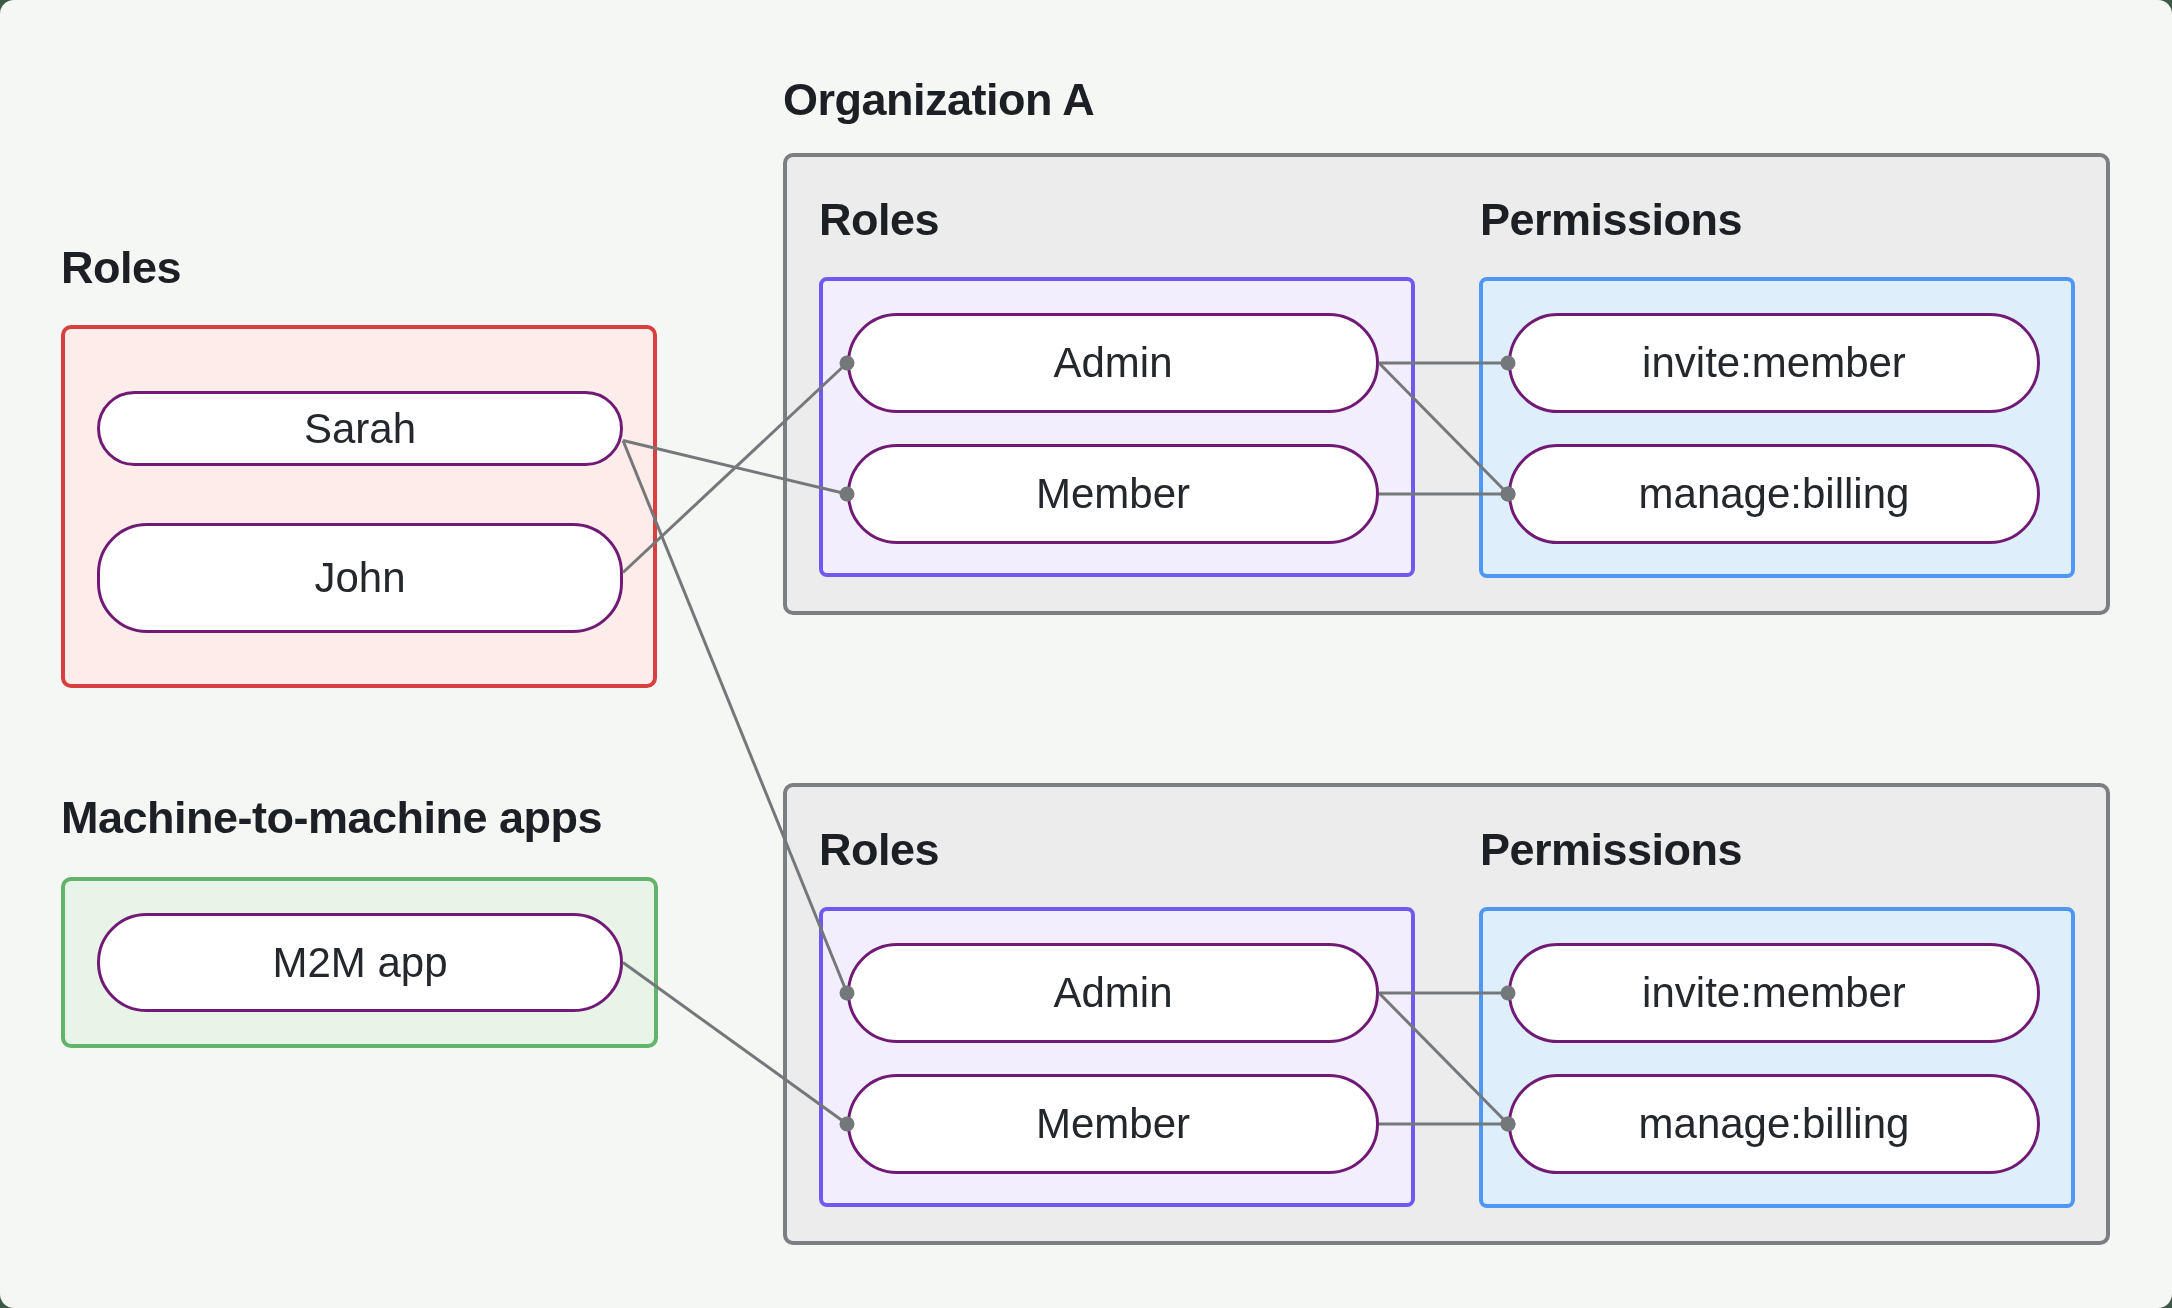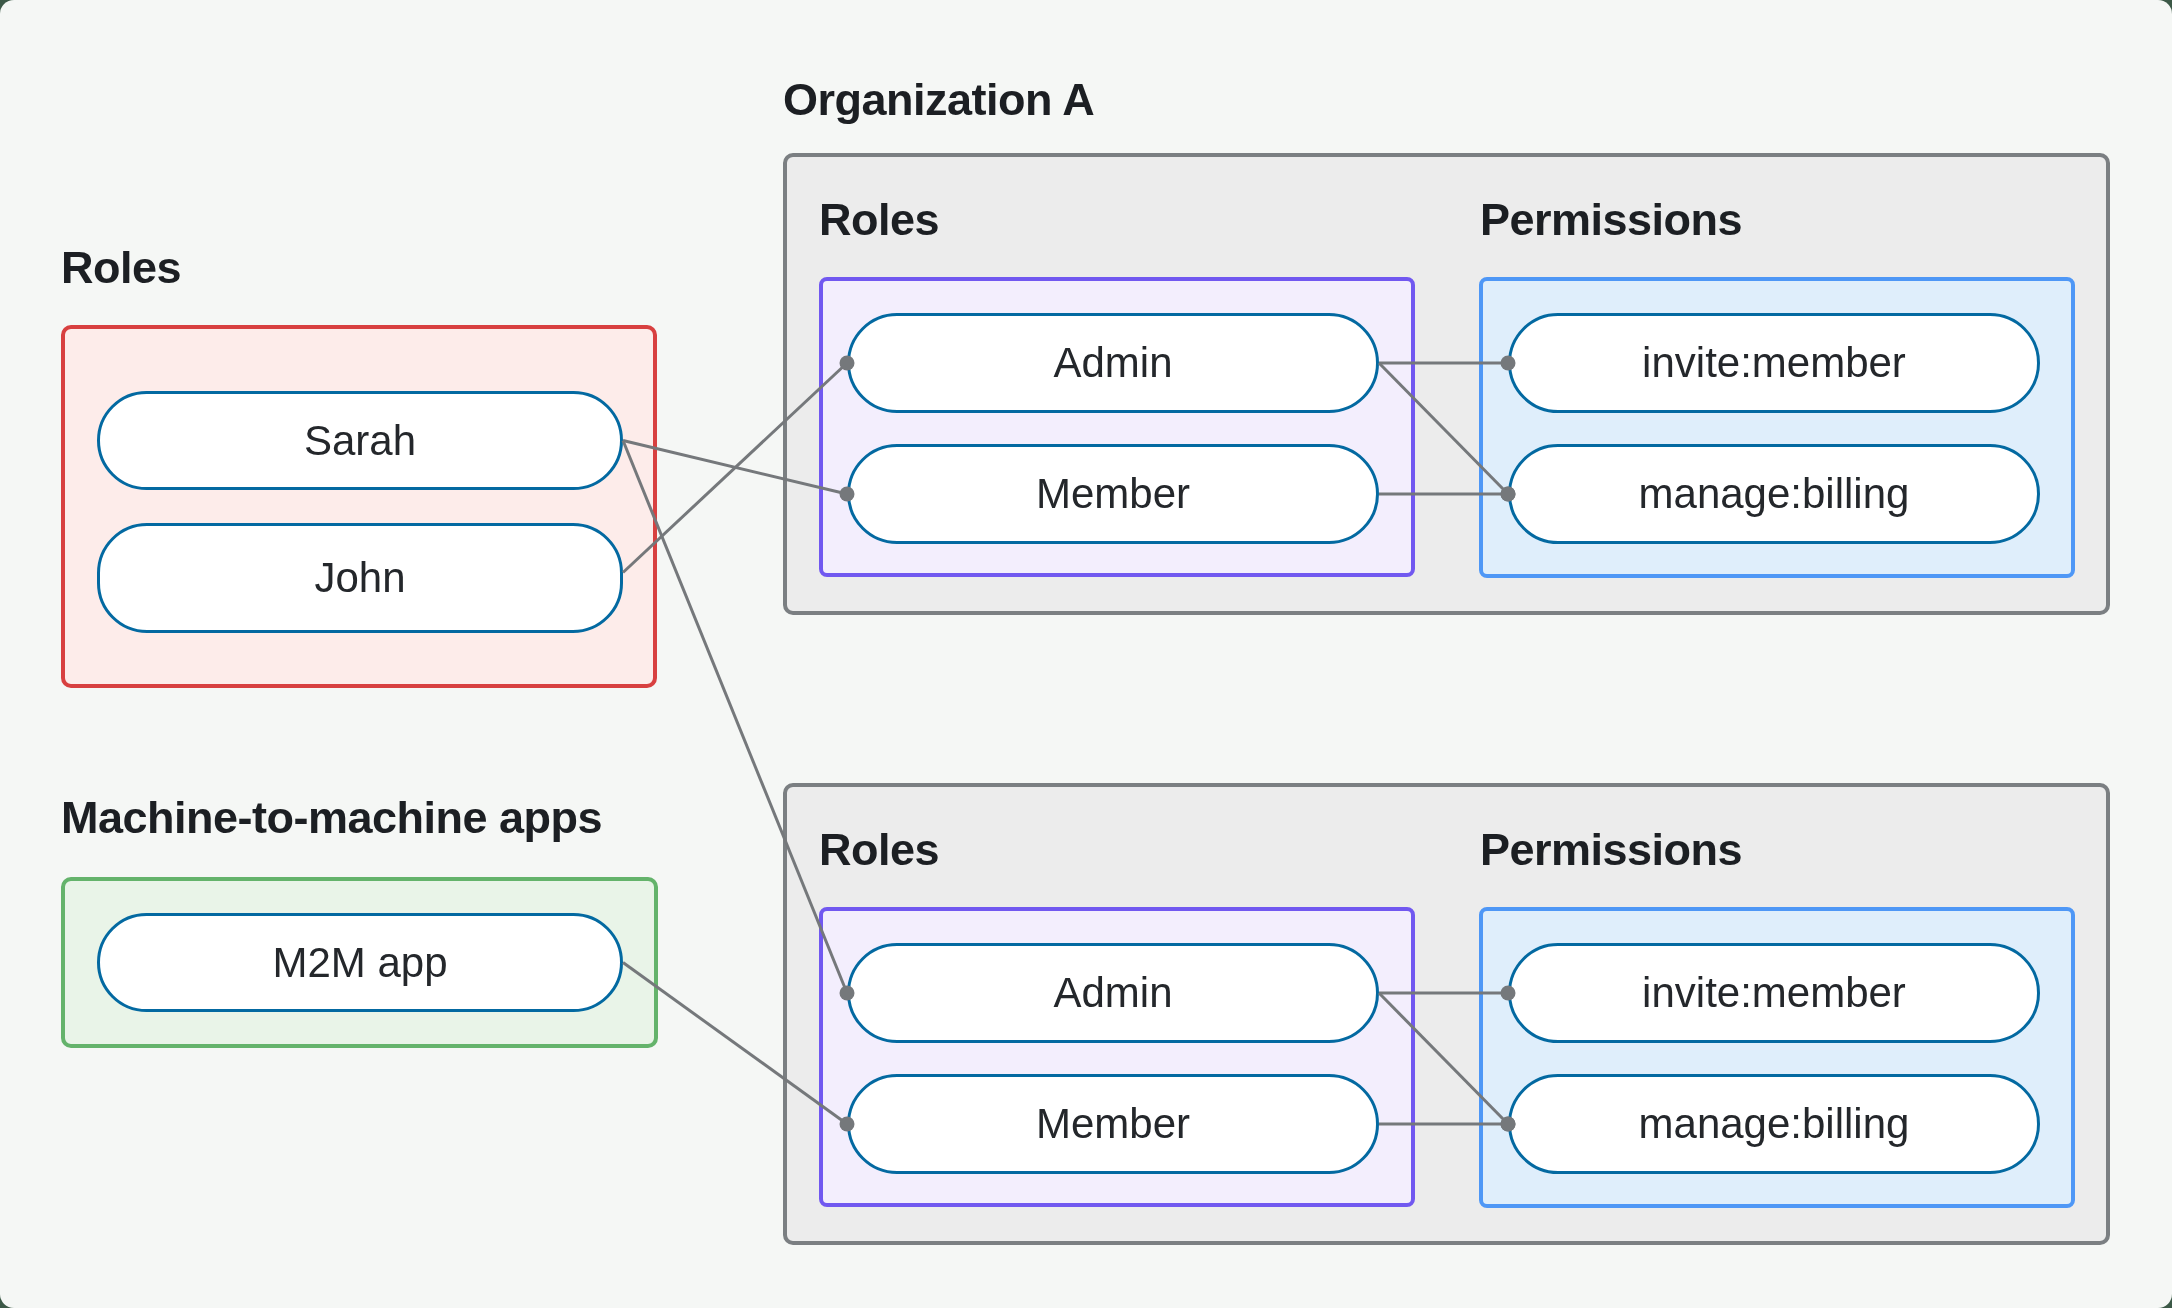--- a/index.html
+++ b/index.html
@@ -21,35 +21,35 @@
   .group-box{
     position:absolute;box-sizing:border-box;border-radius:10px;
   }
   .users-box{background:#fdecea;border:4px solid #d84040;}
   .m2m-box{background:#e9f4e8;border:4px solid #64b36b;}
   .org-box{background:#ececec;border:4px solid #7b7f82;}
   .roles-box{background:#f3eefd;border:4px solid #7158f0;border-radius:8px;}
   .perms-box{background:#dfeefb;border:4px solid #4e97f6;border-radius:8px;}
   .pill{
     position:absolute;box-sizing:border-box;
-    background:#ffffff;border:3px solid #0369a1;border-radius:50px;
+    background:#ffffff;border:3px solid #701a75;border-radius:50px;
     display:flex;align-items:center;justify-content:center;
     font-size:42px;font-weight:400;color:#24272b;
     white-space:nowrap;
   }
   svg.wires{position:absolute;left:0;top:0;pointer-events:none;}
 </style>
 </head>
 <body>
 
 <div class="stage" id="stage">
 
   <div class="heading" style="left:61px;top:242px;">Roles</div>
   <div class="group-box users-box abs" style="left:61px;top:325px;width:596px;height:363px;"></div>
-  <div class="pill" style="left:97px;top:391px;width:526px;height:99px;">Sarah</div>
+  <div class="pill" style="left:97px;top:391px;width:526px;height:75px;">Sarah</div>
   <div class="pill" style="left:97px;top:523px;width:526px;height:110px;">John</div>
 
   <div class="heading" style="left:61px;top:792px;">Machine-to-machine apps</div>
   <div class="group-box m2m-box abs" style="left:61px;top:877px;width:597px;height:171px;"></div>
   <div class="pill" style="left:97px;top:913px;width:526px;height:99px;">M2M app</div>
 
   <div class="heading" style="left:783px;top:74px;">Organization A</div>
   <div class="group-box org-box abs" style="left:783px;top:153px;width:1327px;height:462px;"></div>
   <div class="heading" style="left:819px;top:194px;">Roles</div>
   <div class="group-box roles-box abs" style="left:819px;top:277px;width:596px;height:300px;"></div>

